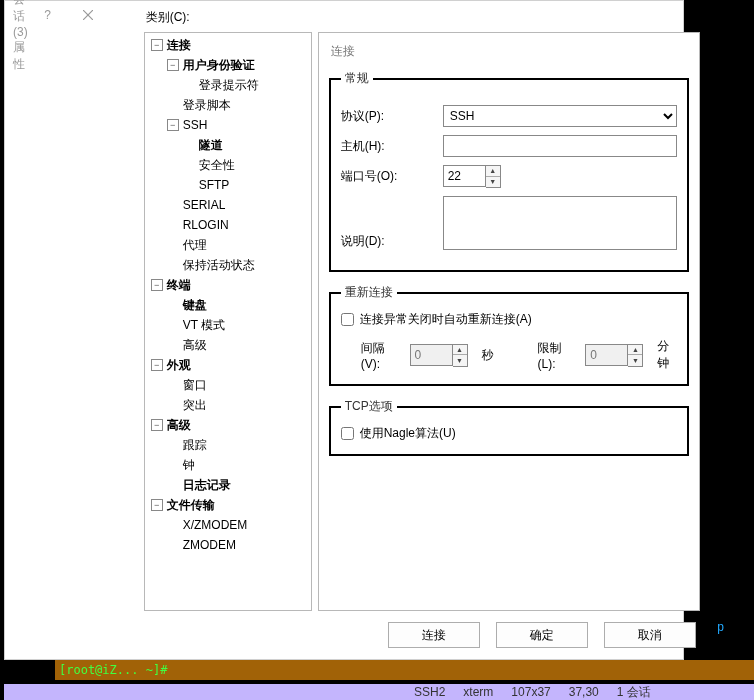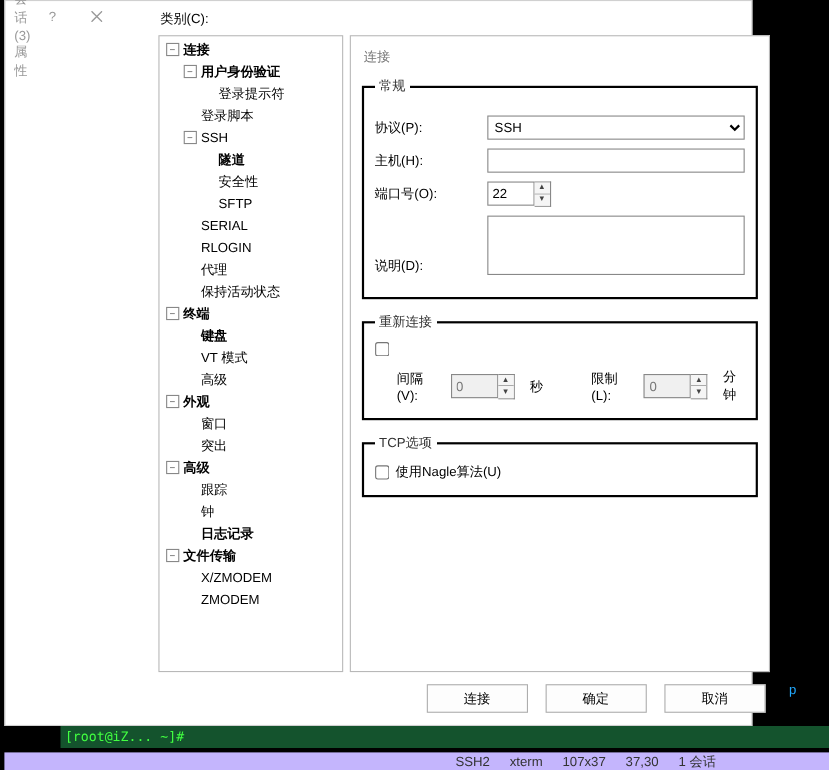--- a/index.html
+++ b/index.html
@@ -41,21 +41,21 @@
 .spin-wrap .spins div { width:14px; height:10.5px; display:flex; align-items:center; justify-content:center; font-size:7px; color:#444; border-bottom:1px solid #aaa; cursor:pointer; background:#f5f5f5;}
 .spin-wrap .spins div:last-child{border-bottom:none;}
 .chk { display:flex; align-items:center; gap:6px; }
 .chk input { width:13px; height:13px; }
 .iconwrap { margin-left: 18px; }
 .reconnect-row { display:flex; align-items:center; gap:14px; margin-top:10px; }
 .reconnect-row .lbl2 { margin-left:20px; }
 .buttons { height: 48px; display:flex; justify-content:flex-end; align-items:center; gap:16px; padding-right: 4px; border-top: none; }
 .buttons button { width: 92px; height: 26px; background:#fdfdfd; border:1px solid #adadad; cursor:pointer; }
 .status-strip { position:absolute; left:4px; bottom:0; right:0; height:16px; background:#c4b5fd; color:#333; font-size:11px; display:flex; align-items:center; gap:18px; padding-left: 410px;}
-.term-frag { position:absolute; left: 55px; top: 660px; right:0; height:20px; background:#14532d; color:#41ff41; font-family: monospace; font-size:12px; padding-left: 4px; display:flex; align-items:center;}
+.term-frag { position:absolute; left: 55px; top: 660px; right:0; height:20px; background:#a16207; color:#41ff41; font-family: monospace; font-size:12px; padding-left: 4px; display:flex; align-items:center;}
 .blue-frag { position:absolute; right: 30px; top: 620px; color:#2af; font-size:12px; }
 </style>
 </head>
 <body>
 
 <div class="dialog">
   <div class="titlebar">
     <span class="title-text">新建会话 (3)属性</span>
     <div class="winbtn">
         <span>?</span>
@@ -280,20 +280,21 @@
           <div class="formrow" style="align-items:flex-end">
             <div class="flabel">说明(D):</div>
             <textarea style=""></textarea>
           </div>
         </fieldset>
 
         <fieldset>
           <legend>重新连接</legend>
           <label class="chk">
             <input type="checkbox" style="">
+            <span>连接异常关闭时自动重新连接(A)</span>
           </label>
           <div class="reconnect-row">
             <span class="lbl2">间隔(V):</span>
             <div class="spin-wrap disabled">
               <input type="text" disabled="" value="0" style="">
               <div class="spins">
                   <div>▲</div>
                   <div>▼</div>
                 </div>
             </div>

